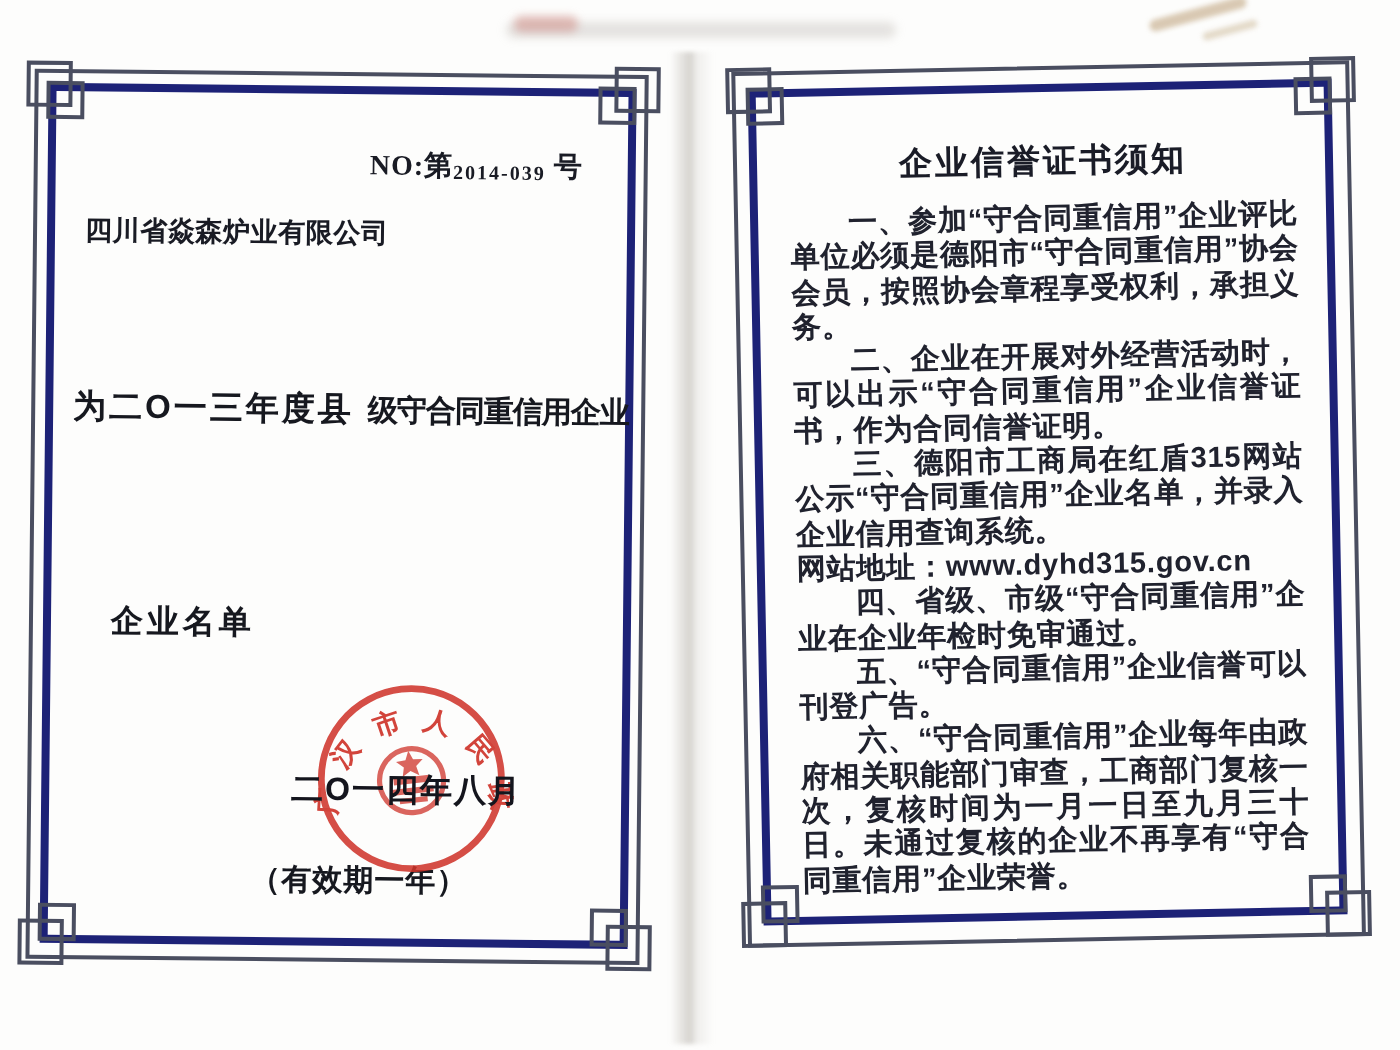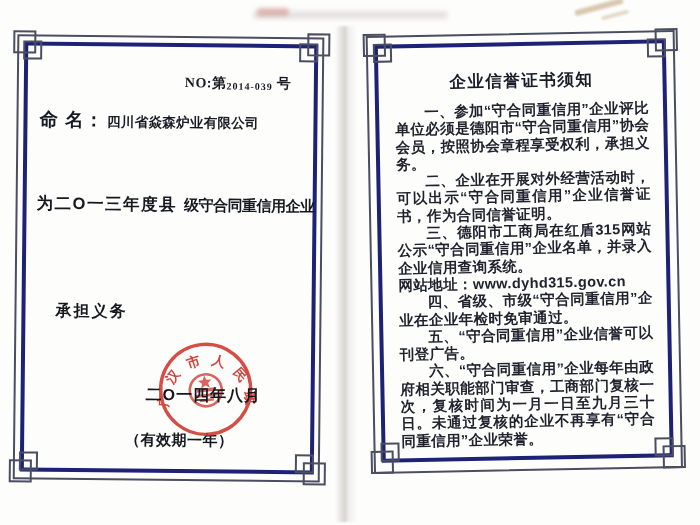--- a/index.html
+++ b/index.html
@@ -154,29 +154,28 @@
     <div class="knot a bl"></div>
     <div class="knot b bl"></div>
     <div class="knot a br"></div>
     <div class="knot b br"></div>
 
     <div class="serial">
       <span>NO:第</span><span class="num">2014-039</span><span class="suffix">号</span>
     </div>
 
     <div class="name-row">
-      <span class="name-label">命 名：</span>
       <span class="company">四川省焱森炉业有限公司</span>
     </div>
 
     <div class="award">
       <span class="a">为二O一三年度县</span><span class="b">级守合同重信用企业</span>
     </div>
 
-    <div class="issue">承担义务</div>
+    <div class="issue">企业名单</div>
 
     <svg class="seal" viewBox="0 0 122 122">
       <circle cx="61" cy="61" r="45" fill="none" stroke="#cf352b" stroke-width="3.4" opacity="0.95"></circle>
       <path id="sealArc" d="M 22,75 A 39,39 0 1 1 100,75" fill="none"></path>
       <text font-size="13.5" font-weight="bold" fill="#cf352b" font-family="Liberation Sans, sans-serif">
         <textPath href="#sealArc" startOffset="0" textLength="152" lengthAdjust="spacing">广汉市人民政府</textPath>
       </text>
       <g fill="#cf352b" opacity="0.82">
         <circle cx="61" cy="62" r="16" fill="none" stroke="#cf352b" stroke-width="2.6"></circle>
         <polygon points="61,47 62.9,51.5 67.7,51.9 64.1,55 65.2,59.7 61,57.2 56.8,59.7 57.9,55 54.3,51.9 59.1,51.5"></polygon>

